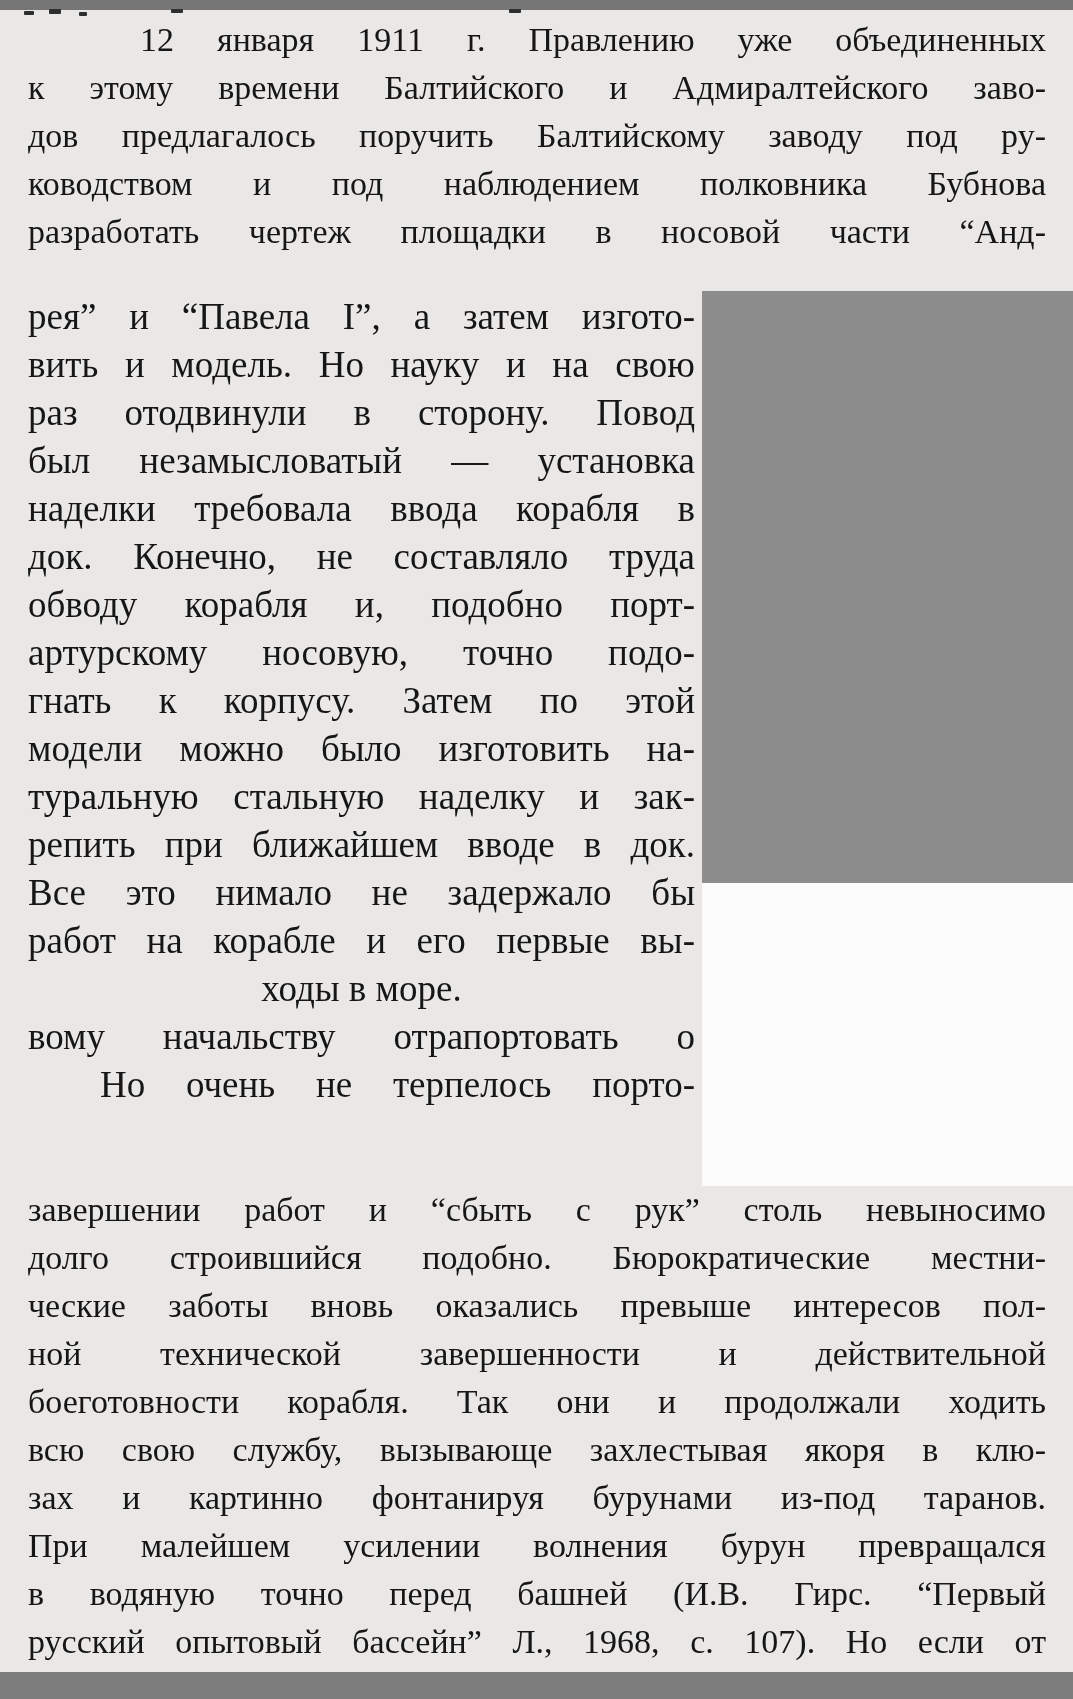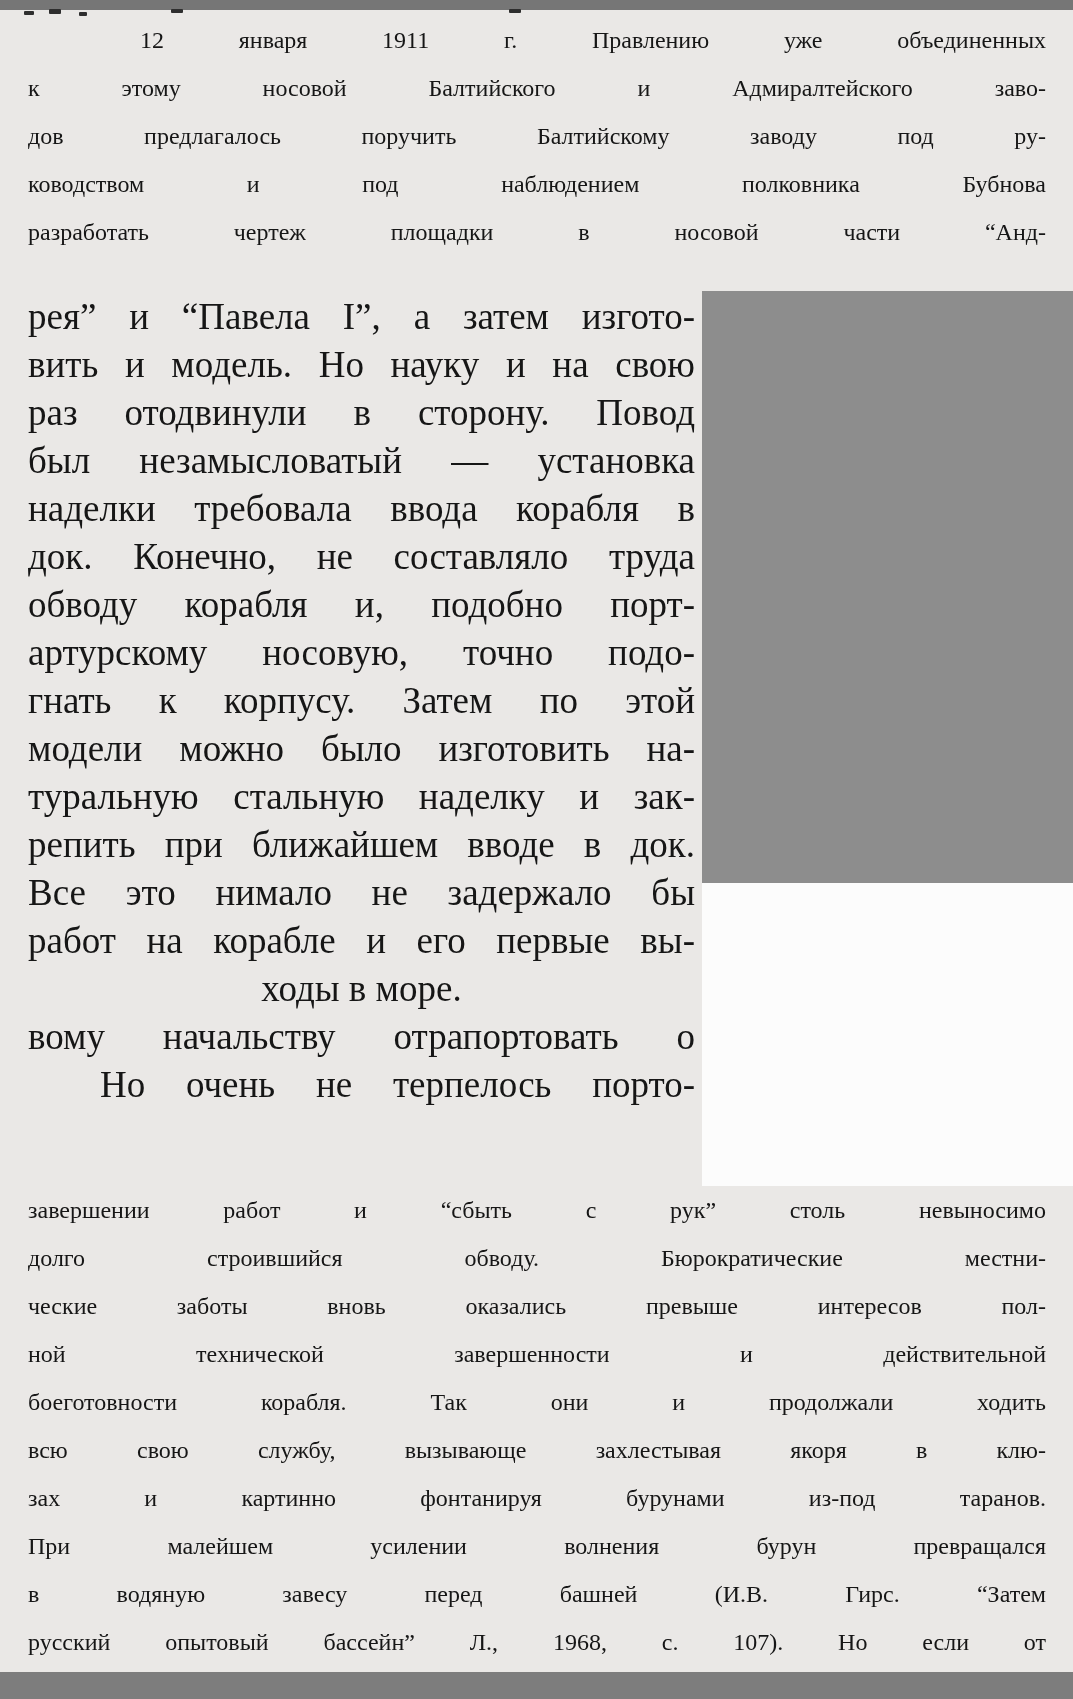--- a/index.html
+++ b/index.html
@@ -13,21 +13,21 @@
   }
   .scan-bar{position:absolute;left:0;width:1073px;}
   .scan-bar.top{top:0;height:10px;}
   .scan-bar.bottom{top:1672px;height:27px;}
   .artifact{position:absolute;background:#2e2e2e;border-radius:1px;}
 
   .textblock{position:absolute;}
   .line{
     display:block;
     height:48px;line-height:48px;
-    font-size:24px;
+    font-size:34px;
     text-align:justify;
     -moz-text-align-last:justify;
     text-align-last:justify;
     white-space:normal;
     overflow:hidden;
   }
   .top-par{left:28px;top:16px;width:1018px;}
   .col-par{left:28px;top:293px;width:667px;}
   .col-par .line{font-size:37px;}
   .bot-par{left:28px;top:1186px;width:1018px;}
@@ -51,21 +51,21 @@
   <div class="artifact" style="left:79px;top:12px;width:8px;height:4px;"></div>
   <div class="artifact" style="left:171px;top:9px;width:12px;height:4px;"></div>
   <div class="artifact" style="left:509px;top:9px;width:12px;height:4px;"></div>
 
   <div class="figure-box" style="background: rgb(141, 141, 141);"></div>
 
   <div class="white-patch" style="background: rgb(252, 252, 252);"></div>
 
   <div class="textblock top-par">
     <span class="line indent-lg">12 января 1911 г. Правлению уже объединенных</span>
-    <span class="line">к этому носовой Балтийского и Адмиралтейского заво-</span>
+    <span class="line">к этому времени Балтийского и Адмиралтейского заво-</span>
     <span class="line">дов предлагалось поручить Балтийскому заводу под ру-</span>
     <span class="line">ководством и под наблюдением полковника Бубнова</span>
     <span class="line">разработать чертеж площадки в носовой части “Анд-</span>
   </div>
 
   <div class="textblock col-par">
     <span class="line">рея” и “Павела I”, а затем изгото-</span>
     <span class="line">вить и модель. Но науку и на свою</span>
     <span class="line">раз отодвинули в сторону. Повод</span>
     <span class="line">был незамысловатый — установка</span>
@@ -79,24 +79,24 @@
     <span class="line">репить при ближайшем вводе в док.</span>
     <span class="line">Все это нимало не задержало бы</span>
     <span class="line">работ на корабле и его первые вы-</span>
     <span class="line no-just">ходы в море.</span>
     <span class="line">вому начальству отрапортовать о</span>
     <span class="line indent-md">Но очень не терпелось порто-</span>
   </div>
 
   <div class="textblock bot-par">
     <span class="line">завершении работ и “сбыть с рук” столь невыносимо</span>
-    <span class="line">долго строившийся обводу. Бюрократические местни-</span>
+    <span class="line">долго строившийся подобно. Бюрократические местни-</span>
     <span class="line">ческие заботы вновь оказались превыше интересов пол-</span>
     <span class="line">ной технической завершенности и действительной</span>
     <span class="line">боеготовности корабля. Так они и продолжали ходить</span>
     <span class="line">всю свою службу, вызывающе захлестывая якоря в клю-</span>
     <span class="line">зах и картинно фонтанируя бурунами из-под таранов.</span>
     <span class="line">При малейшем усилении волнения бурун превращался</span>
-    <span class="line">в водяную завесу перед башней (И.В. Гирс. “Затем</span>
+    <span class="line">в водяную точно перед башней (И.В. Гирс. “Первый</span>
     <span class="line">русский опытовый бассейн” Л., 1968, с. 107). Но если от</span>
   </div>
 
 </div>
 
 </body></html>

